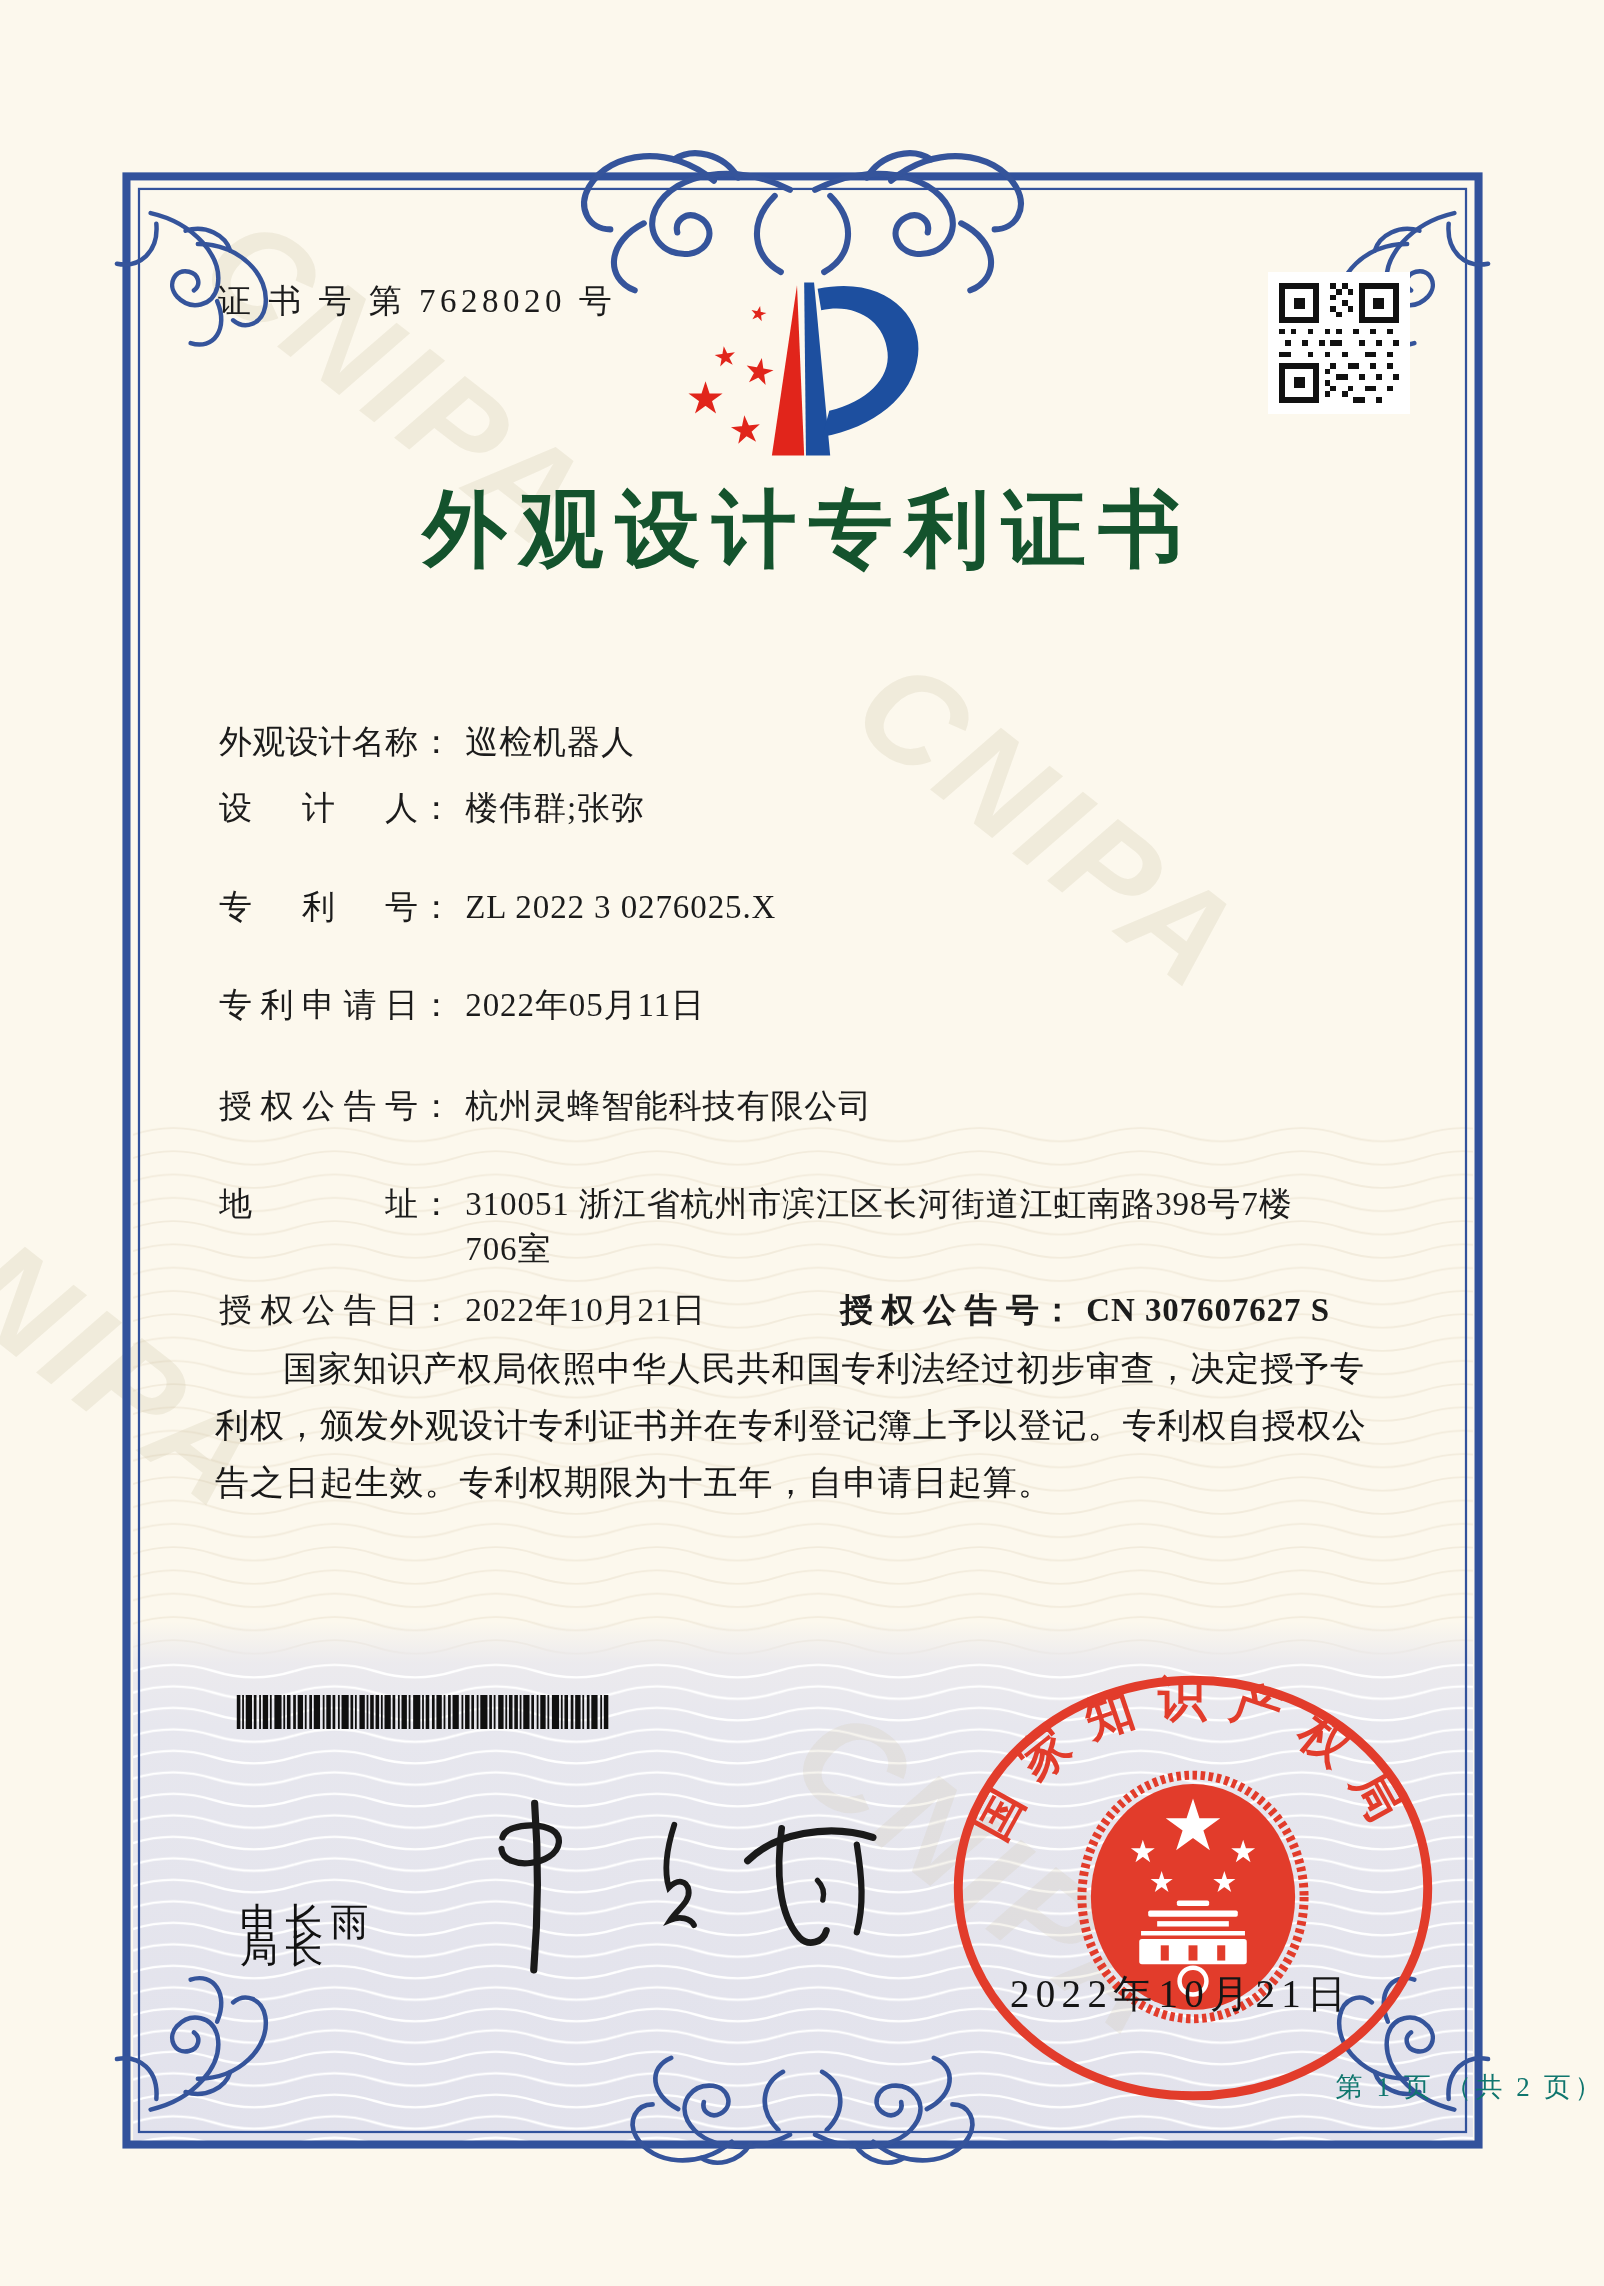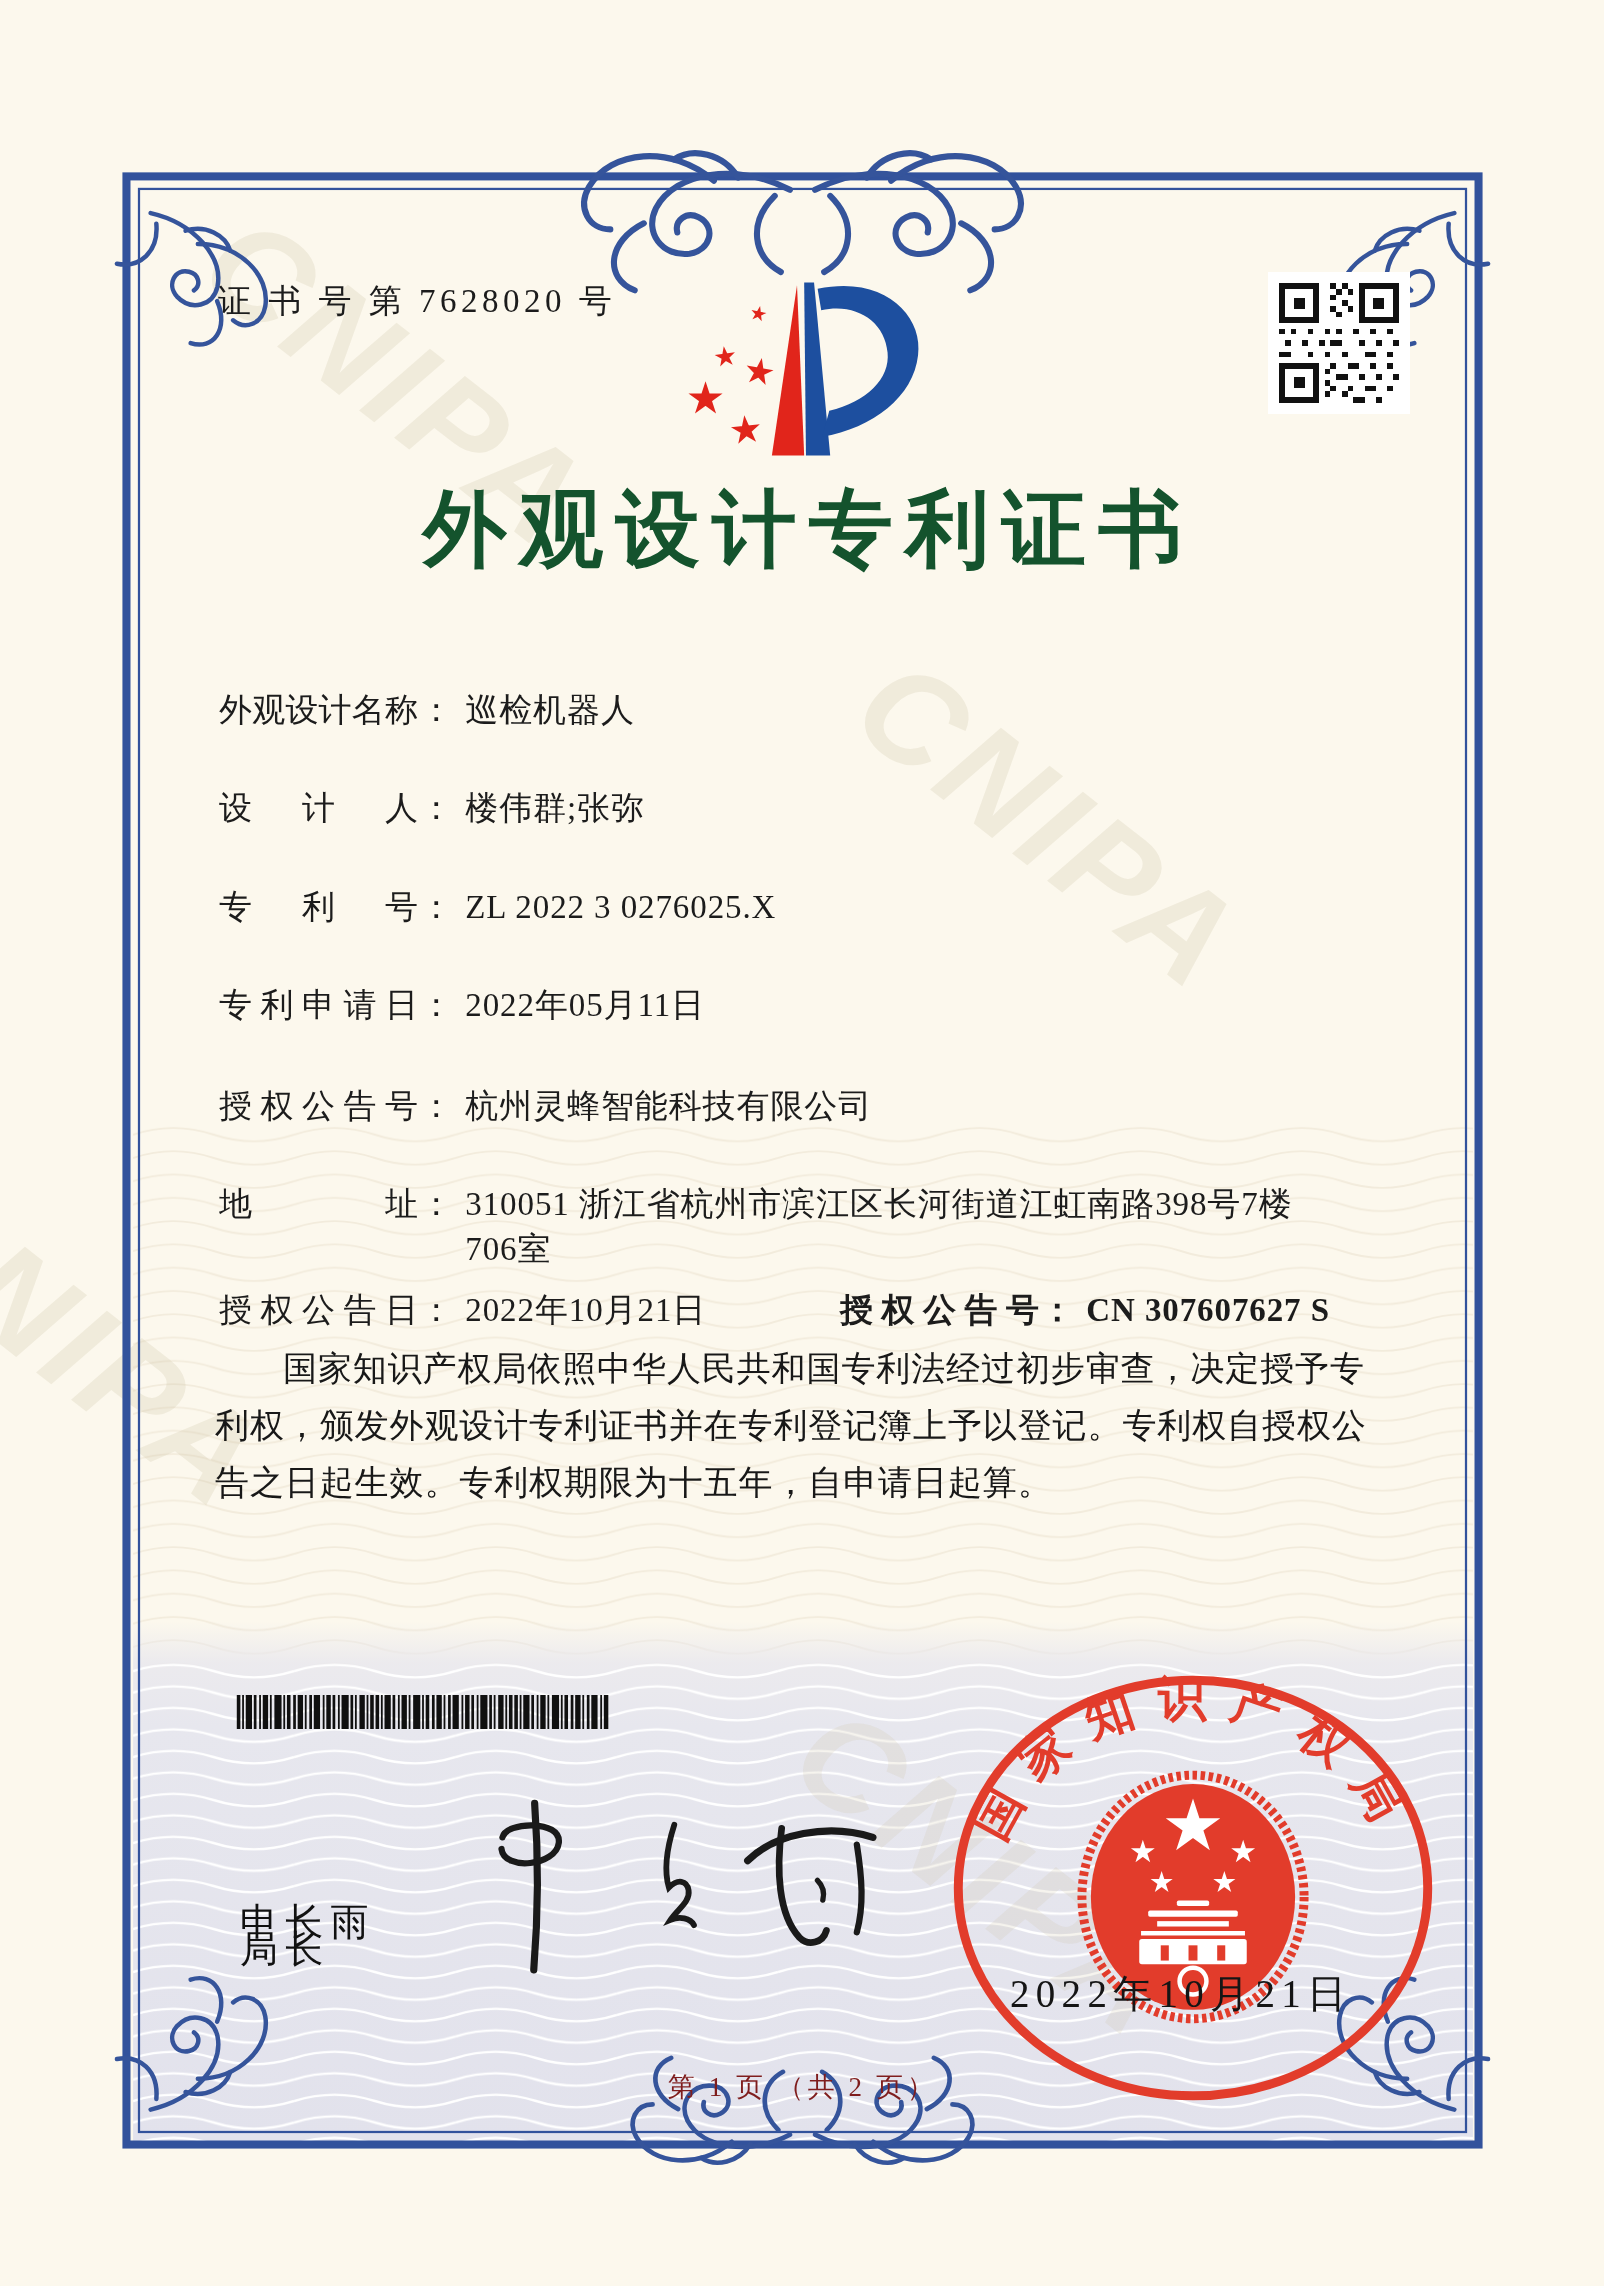--- a/index.html
+++ b/index.html
@@ -60,22 +60,22 @@
     font-family:"Liberation Sans","DejaVu Sans",sans-serif;
     font-size:38px;letter-spacing:7.2px;color:#111;
   }
   .sealdate{
     position:absolute;left:1010px;top:1967px;
     font-size:39px;letter-spacing:6.3px;color:#151515;
     white-space:nowrap;
   }
   .pagefooter{
     position:absolute;left:0;top:2069px;width:100%;
-    text-align:center;font-size:27px;letter-spacing:3.6px;
-    color:#7f1d1d;
+    text-align:right;font-size:27px;letter-spacing:3.6px;
+    color:#0f766e;
   }
   svg{display:block;}
 </style>
 </head>
 <body>
 
 <div class="page">
 
   <svg class="abs" style="left:133px;top:1123px;" width="1340" height="1021" viewBox="0 0 1496 1140">
     <defs>
@@ -155,21 +155,21 @@
       <rect x="16.5" y="2.5" width="6" height="6" fill="none" stroke="#111111" stroke-width="1"></rect>
       <rect x="18.5" y="4.5" width="2" height="2"></rect>
       <rect x="2.5" y="16.5" width="6" height="6" fill="none" stroke="#111111" stroke-width="1"></rect>
       <rect x="4.5" y="18.5" width="2" height="2"></rect>
       <path d="M11 2h1v1h-1zM13 2h1v1h-1zM12 3h1v1h-1zM14 3h1v1h-1zM11 4h1v1h-1zM13 5h1v1h-1zM11 6h1v1h-1zM14 6h1v1h-1zM12 7h1v1h-1zM2 10h1v1h-1zM4 10h1v1h-1zM7 10h1v1h-1zM10 10h1v1h-1zM12 10h1v1h-1zM15 10h1v1h-1zM18 10h1v1h-1zM21 10h1v1h-1zM3 12h1v1h-1zM6 12h1v1h-1zM9 12h1v1h-1zM11 12h2v1h-2zM16 12h1v1h-1zM19 12h1v1h-1zM22 12h1v1h-1zM2 14h2v1h-2zM7 14h1v1h-1zM10 14h1v1h-1zM13 14h1v1h-1zM17 14h2v1h-2zM21 14h1v1h-1zM11 16h1v1h-1zM14 16h2v1h-2zM18 16h1v1h-1zM21 16h1v1h-1zM10 17h1v1h-1zM12 18h2v1h-2zM16 18h1v1h-1zM19 18h1v1h-1zM22 18h1v1h-1zM10 19h1v1h-1zM11 20h1v1h-1zM14 20h1v1h-1zM17 20h2v1h-2zM21 20h1v1h-1zM10 21h1v1h-1zM13 21h1v1h-1zM15 22h2v1h-2zM19 22h1v1h-1z"></path>
     </g>
   </svg>
 
   <div class="abs title">外观设计专利证书</div>
 
-  <div class="field" style="top:688px">
+  <div class="field" style="top:720px">
     <span class="flabel">外观设计名称</span>
       <span class="fcolon">：</span>
       <span class="fvalue">巡检机器人</span>
   </div>
   <div class="field" style="top:786px">
     <span class="flabel">设计人</span>
       <span class="fcolon">：</span>
       <span class="fvalue">楼伟群;张弥</span>
   </div>
   <div class="field" style="top:885px">

